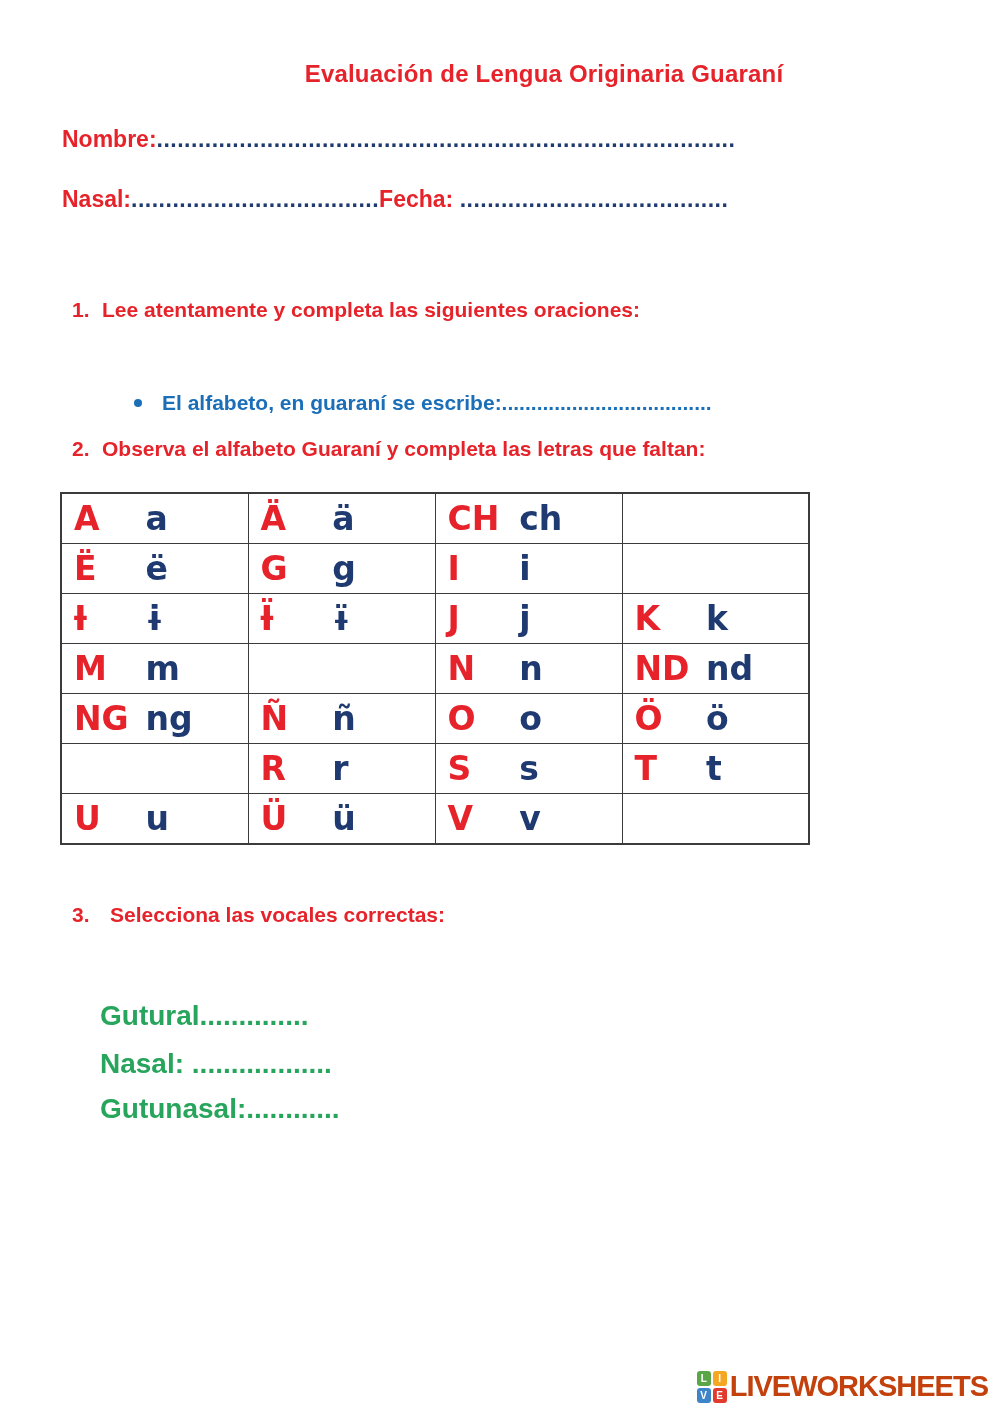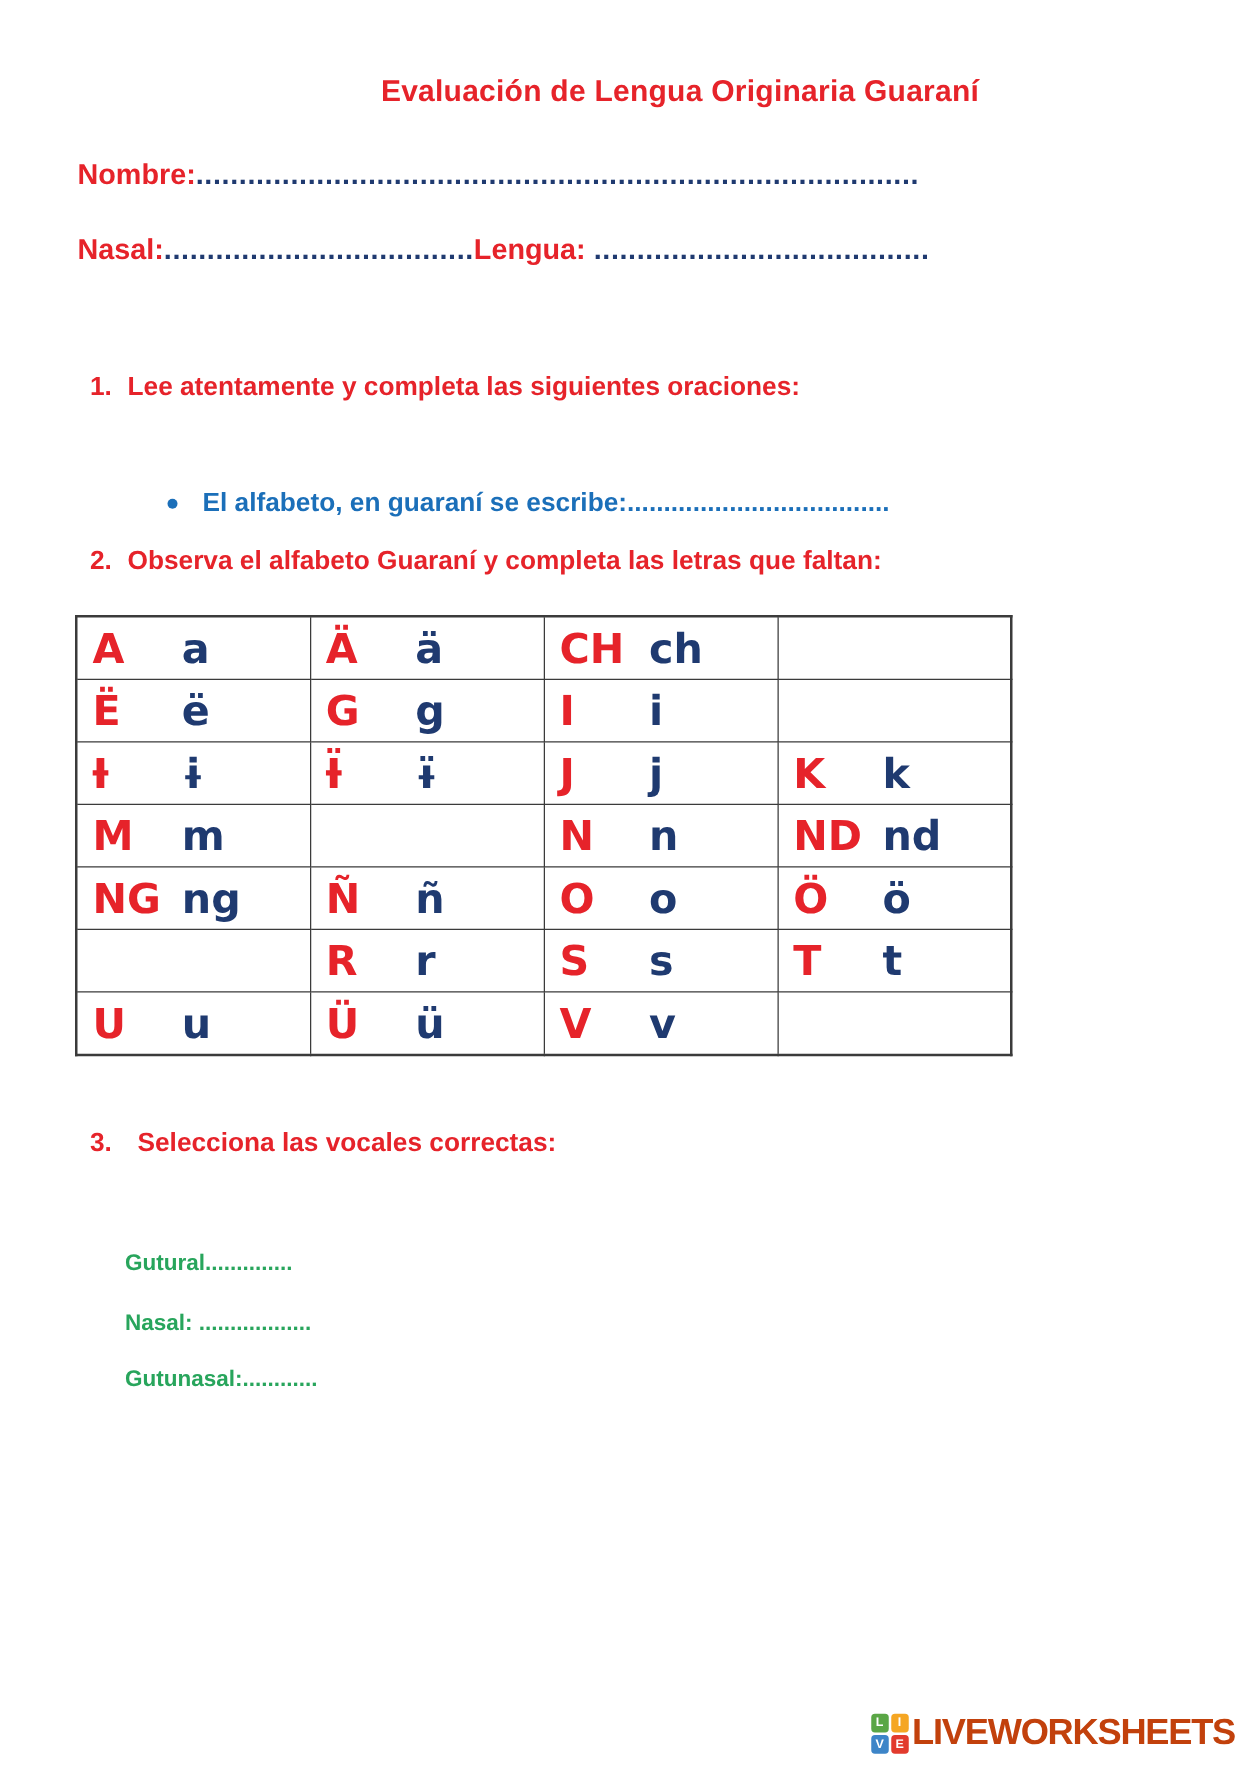--- a/index.html
+++ b/index.html
@@ -47,21 +47,21 @@
     height:49px; padding:0;
     font-family:"DejaVu Sans", sans-serif;
     font-weight:bold; font-size:33px; line-height:49px;
     vertical-align:middle;
   }
   .cell-inner{display:flex; width:100%;}
   .up{color:#e6232a; width:45%; padding-left:12px; box-sizing:border-box; text-align:left;}
   .low{color:#1f3a70; flex:1; text-align:left;}
 
   .vowel-line{
-    position:absolute; left:100px; font-size:18px; font-weight:bold; color:#28a55c; white-space:nowrap;
+    position:absolute; left:100px; font-size:28px; font-weight:bold; color:#28a55c; white-space:nowrap;
   }
 
   .logo{
     position:absolute; top:1370px; right:12px;
     display:flex; align-items:center;
   }
   .logo-grid{
     display:grid; grid-template-columns:14px 14px; grid-template-rows:15px 15px;
     gap:2px; margin-right:3px;
   }
@@ -80,21 +80,21 @@
 
 <div class="page">
 
   <div class="title">Evaluación de Lengua Originaria Guaraní</div>
 
   <div class="field-line" style="top:126px;">
     <span class="red">Nombre:</span><span class="dots">....................................................................................</span>
   </div>
 
   <div class="field-line" style="top:186px;">
-    <span class="red">Nasal:</span><span class="dots">....................................</span><span class="red">Lengua: </span><span class="dots">.......................................</span>
+    <span class="red">Nasal:</span><span class="dots">....................................</span><span class="red">Fecha: </span><span class="dots">.......................................</span>
   </div>
 
   <div class="q-line" style="top:298px; left:72px;">
     <span class="q-num">1.</span>
     <span>Lee atentamente y completa las siguientes oraciones:</span>
   </div>
 
 
   <div class="bullet-line" style="top:391px;">
     <span class="bullet-dot"></span>

